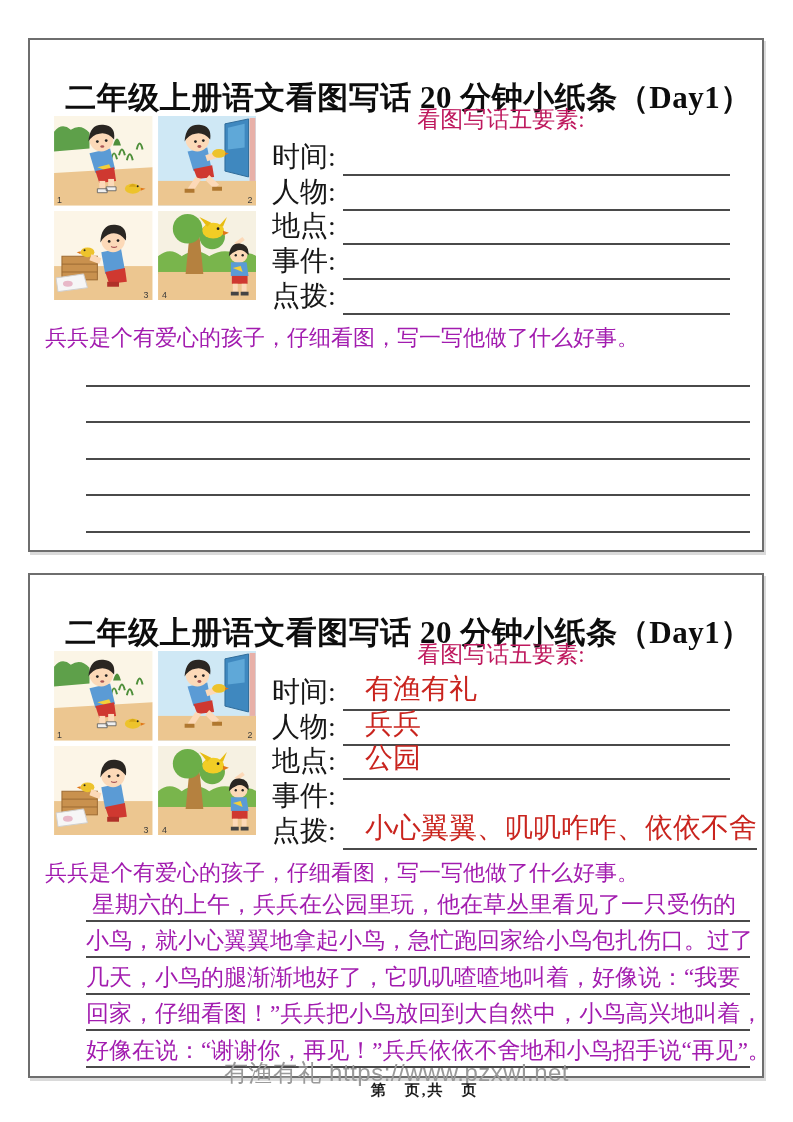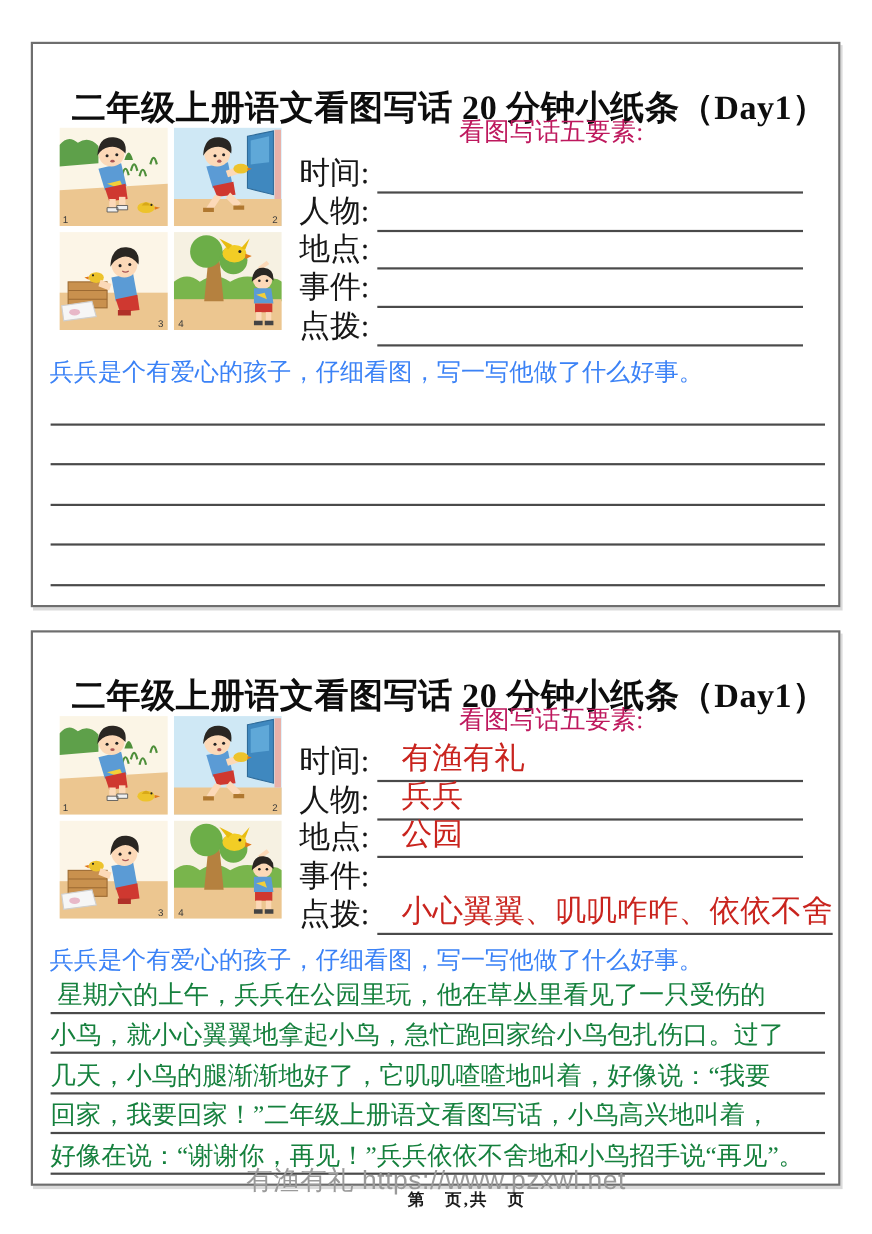--- a/index.html
+++ b/index.html
@@ -31,28 +31,28 @@
   .form-heading { font-size:23px; color:#be185d; height:37px;text-align:center; }
   .form-row { display:flex; align-items:flex-end; height:34.8px; font-size:28px; color:#171717; }
   .form-label { flex:none; width:71px; white-space:nowrap; }
   .form-value {
     flex:1; border-bottom:2px solid #4a4a4a; padding:0 0 1px 22px;
     color:#c9241e; white-space:nowrap; min-height:26px; box-sizing:border-box;
   }
 
   .prompt {
     position:absolute; left:15px; top:283px; width:712px;
-    font-size:22px; color:#3b82f6; white-space:nowrap;
+    font-size:22px; color:#a21caf; white-space:nowrap;
   }
 
   .answer-area { position:absolute; left:16px; top:310px; width:704px; }
   .answer-line {
     height:34.6px; border-bottom:2px solid #4a4a4a;
     display:flex; align-items:flex-end;
-    font-size:23px; line-height:30px; color:#15803d; white-space:nowrap;
+    font-size:23px; line-height:30px; color:#a21caf; white-space:nowrap;margin-left:40px;
   }
   .answer-line:first-child { padding-left:6px; }
 
   .watermark {
     position:absolute; top:1057px; left:0; width:100%; text-align:center;
     font-family:"Liberation Sans", sans-serif; font-size:24px; color:#9a9a9a;
     z-index:5; letter-spacing:.5px;
   }
   .page-footer {
     position:absolute; top:1081px; left:0; width:100%; text-align:center;
@@ -316,19 +316,19 @@
     <div class="form-row">
       <span class="form-label">点拨:</span>
       <span class="form-value">小心翼翼、叽叽咋咋、依依不舍</span>
     </div>
   </div>
   <div class="prompt">兵兵是个有爱心的孩子，仔细看图，写一写他做了什么好事。</div>
   <div class="answer-area">
     <div class="answer-line">星期六的上午，兵兵在公园里玩，他在草丛里看见了一只受伤的</div>
     <div class="answer-line">小鸟，就小心翼翼地拿起小鸟，急忙跑回家给小鸟包扎伤口。过了</div>
     <div class="answer-line">几天，小鸟的腿渐渐地好了，它叽叽喳喳地叫着，好像说：“我要</div>
-    <div class="answer-line">回家，我要回家！”二年级上册语文看图写话，小鸟高兴地叫着，</div>
+    <div class="answer-line">回家，仔细看图！”兵兵把小鸟放回到大自然中，小鸟高兴地叫着，</div>
     <div class="answer-line">好像在说：“谢谢你，再见！”兵兵依依不舍地和小鸟招手说“再见”。</div>
   </div>
 </section>
 
 <div class="watermark">有渔有礼 https://www.pzxwl.net</div>
 <div class="page-footer">第　页,共　页</div>
 
 </body></html>

